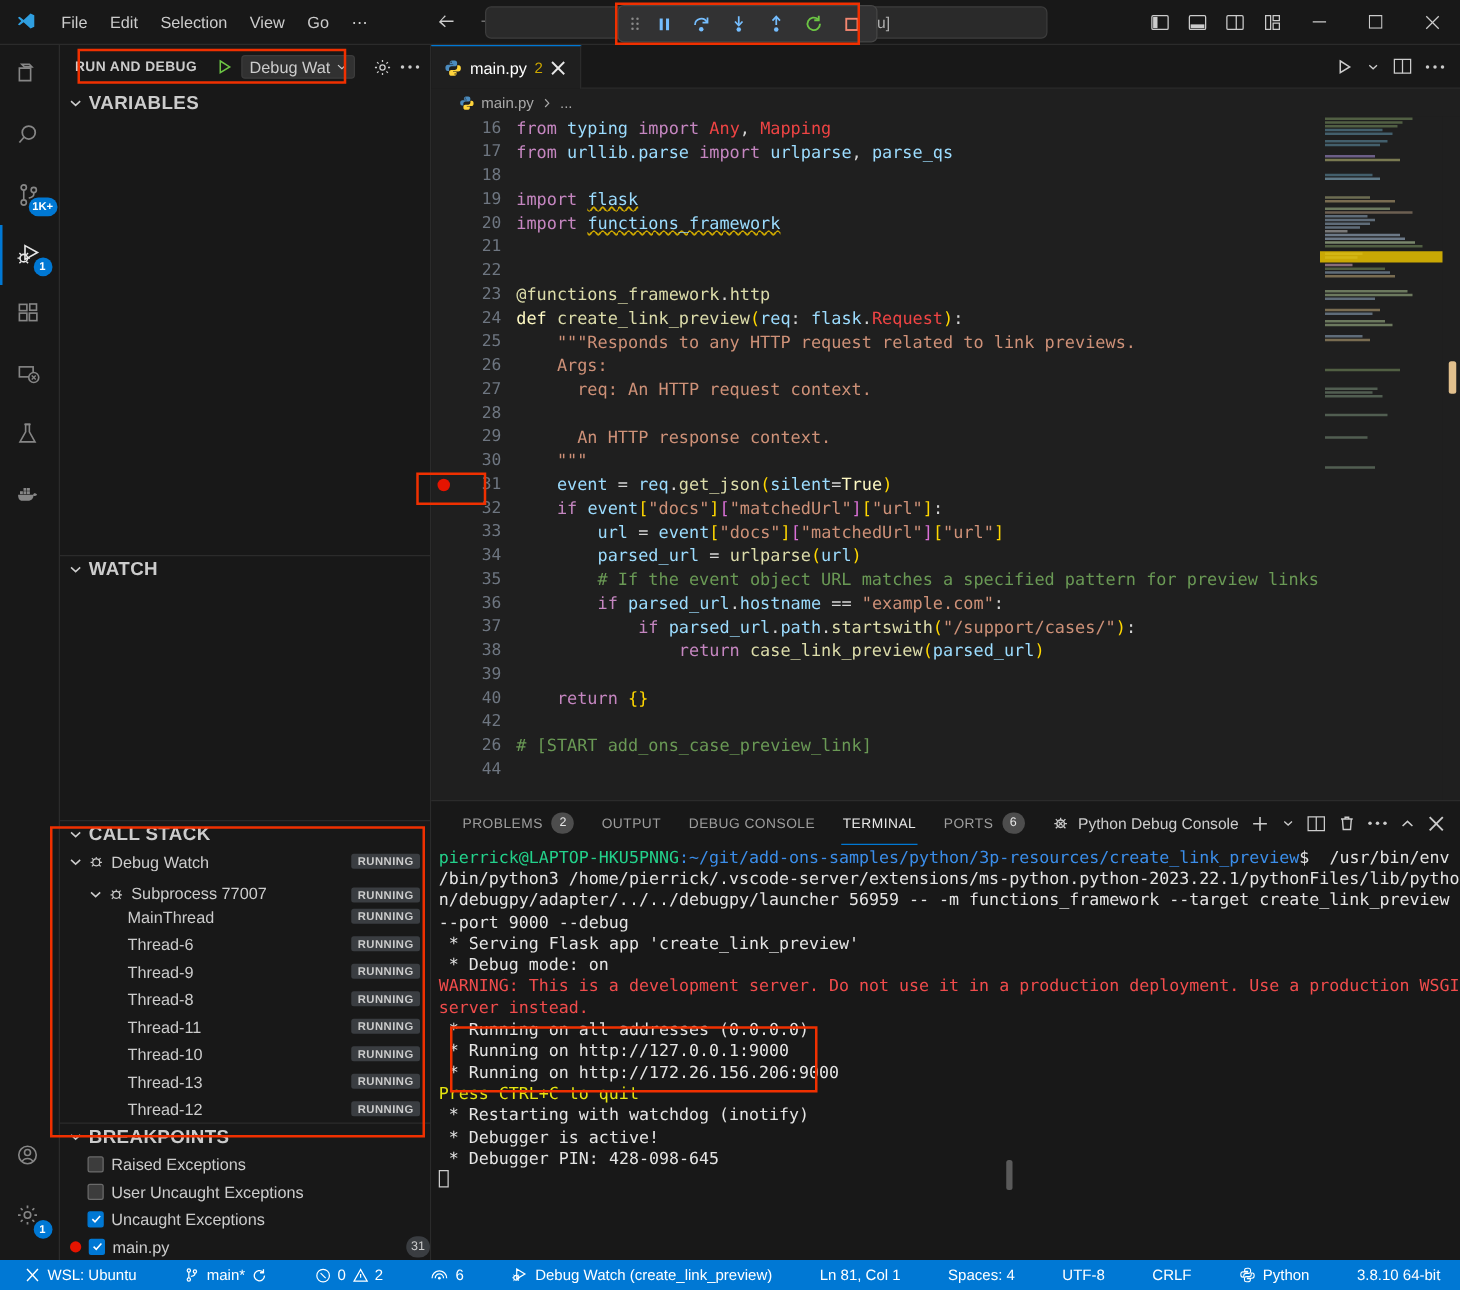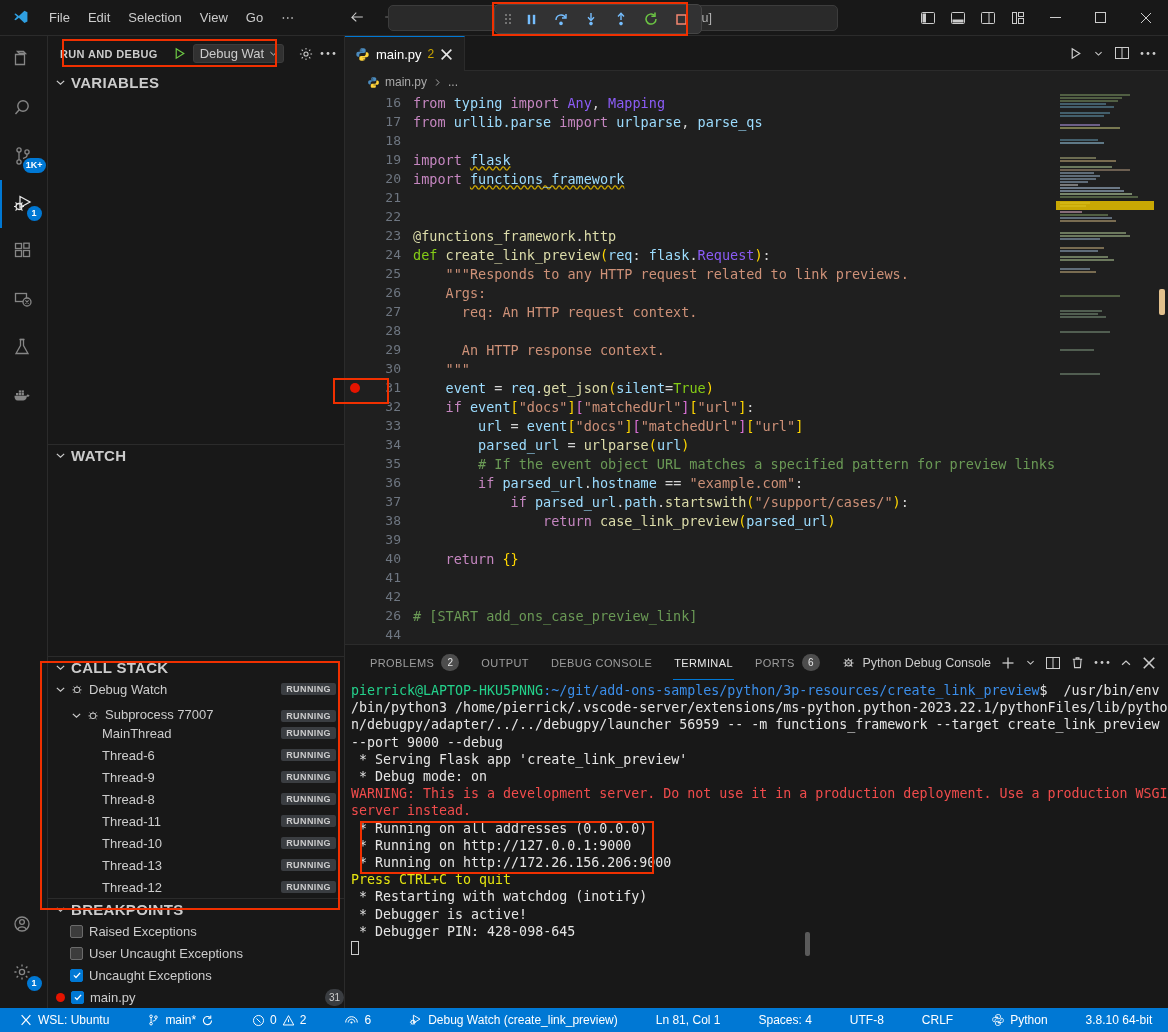--- a/index.html
+++ b/index.html
@@ -134,24 +134,24 @@
 
   .code-wrap { flex: 1 1 auto; position: relative; display: flex; overflow: hidden; min-height: 0; }
   .code-scroll { flex: 1 1 auto; position: relative; overflow: hidden; }
   .code-line { height: 19px; display: flex; align-items: center; font-family: "DejaVu Sans Mono", monospace; font-size: 13.5px; white-space: pre; }
   .gutter-num { width: 48px; text-align: right; padding-right: 12px; color: #6e7681; flex: 0 0 48px; font-family: "DejaVu Sans Mono", monospace; font-size: 13px; }
   .bp-gutter { width: 20px; flex: 0 0 20px; display: flex; align-items: center; justify-content: center; }
   .code-text { flex: 1 1 auto; }
 
   
   .t-kw { color: #c586c0; }
-  .t-kw2 { color: #84cc16; text-align: center; }
+  .t-kw2 { color: #fef9c3; text-align: center; }
   .t-fn { color: #dcdcaa; }
   .t-id { color: #9cdcfe; }
-  .t-cls { color: #8b5cf6; }
+  .t-cls { color: #ef4444; }
   .t-str { color: #ce9178; }
   .t-cm { color: #6a9955; }
   .t-op { color: #d4d4d4; }
   .t-punct { color: #ffd700; }
   .t-punct2 { color: #da70d6; }
   .t-deco { color: #dcdcaa; }
   .t-plain { color: #d4d4d4; }
   .squiggle { text-decoration: underline wavy #cca700; text-decoration-skip-ink: none; }
 
   .minimap {
@@ -660,21 +660,20 @@
               <div class="code-line"><div class="bp-gutter"><span style="width: 10px; height: 10px; border-radius: 50%; background: rgb(229, 20, 0);"></span></div><div class="gutter-num">31</div><div class="code-text"><span class="t-plain">    </span><span class="t-id">event </span><span class="t-op">= </span><span class="t-id">req</span><span class="t-plain">.</span><span class="t-fn">get_json</span><span class="t-punct">(</span><span class="t-id">silent</span><span class="t-op">=</span><span class="t-kw2">True</span><span class="t-punct">)</span></div></div>
               <div class="code-line"><div class="bp-gutter"></div><div class="gutter-num">32</div><div class="code-text"><span class="t-plain">    </span><span class="t-kw">if </span><span class="t-id">event</span><span class="t-punct">[</span><span class="t-str">"docs"</span><span class="t-punct">]</span><span class="t-punct2">[</span><span class="t-str">"matchedUrl"</span><span class="t-punct2">]</span><span class="t-punct">[</span><span class="t-str">"url"</span><span class="t-punct">]</span><span class="t-plain">:</span></div></div>
               <div class="code-line"><div class="bp-gutter"></div><div class="gutter-num">33</div><div class="code-text"><span class="t-plain">        </span><span class="t-id">url </span><span class="t-op">= </span><span class="t-id">event</span><span class="t-punct">[</span><span class="t-str">"docs"</span><span class="t-punct">]</span><span class="t-punct2">[</span><span class="t-str">"matchedUrl"</span><span class="t-punct2">]</span><span class="t-punct">[</span><span class="t-str">"url"</span><span class="t-punct">]</span></div></div>
               <div class="code-line"><div class="bp-gutter"></div><div class="gutter-num">34</div><div class="code-text"><span class="t-plain">        </span><span class="t-id">parsed_url </span><span class="t-op">= </span><span class="t-fn">urlparse</span><span class="t-punct">(</span><span class="t-id">url</span><span class="t-punct">)</span></div></div>
               <div class="code-line"><div class="bp-gutter"></div><div class="gutter-num">35</div><div class="code-text"><span class="t-cm">        # If the event object URL matches a specified pattern for preview links.</span></div></div>
               <div class="code-line"><div class="bp-gutter"></div><div class="gutter-num">36</div><div class="code-text"><span class="t-plain">        </span><span class="t-kw">if </span><span class="t-id">parsed_url</span><span class="t-plain">.</span><span class="t-id">hostname </span><span class="t-op">== </span><span class="t-str">"example.com"</span><span class="t-plain">:</span></div></div>
               <div class="code-line"><div class="bp-gutter"></div><div class="gutter-num">37</div><div class="code-text"><span class="t-plain">            </span><span class="t-kw">if </span><span class="t-id">parsed_url</span><span class="t-plain">.</span><span class="t-id">path</span><span class="t-plain">.</span><span class="t-fn">startswith</span><span class="t-punct">(</span><span class="t-str">"/support/cases/"</span><span class="t-punct">)</span><span class="t-plain">:</span></div></div>
               <div class="code-line"><div class="bp-gutter"></div><div class="gutter-num">38</div><div class="code-text"><span class="t-plain">                </span><span class="t-kw">return </span><span class="t-fn">case_link_preview</span><span class="t-punct">(</span><span class="t-id">parsed_url</span><span class="t-punct">)</span></div></div>
               <div class="code-line"><div class="bp-gutter"></div><div class="gutter-num">39</div><div class="code-text"></div></div>
               <div class="code-line"><div class="bp-gutter"></div><div class="gutter-num">40</div><div class="code-text"><span class="t-plain">    </span><span class="t-kw">return </span><span class="t-punct">{}</span></div></div>
-              <div class="code-line"><div class="bp-gutter"></div><div class="gutter-num">41</div><div class="code-text"></div></div>
               <div class="code-line"><div class="bp-gutter"></div><div class="gutter-num">42</div><div class="code-text"></div></div>
               <div class="code-line"><div class="bp-gutter"></div><div class="gutter-num">26</div><div class="code-text"><span class="t-cm"># [START add_ons_case_preview_link]</span></div></div>
               <div class="code-line"><div class="bp-gutter"></div><div class="gutter-num">44</div><div class="code-text"></div></div>
             </div>
           <div class="minimap" id="minimap">
             <div class="mm-overview"></div>
           <div class="mm-line" style="width: 70px; margin-left: 4px; background: rgb(91, 107, 74); opacity: 0.85;"></div>
               <div class="mm-line" style="width: 62px; margin-left: 4px; background: rgb(91, 107, 74); opacity: 0.85;"></div>
               <div class="mm-line" style="width: 58px; margin-left: 4px; background: rgb(91, 107, 74); opacity: 0.85;"></div>
               <div class="mm-line" style="width: 46px; margin-left: 4px; background: rgb(74, 107, 122); opacity: 0.85;"></div>

